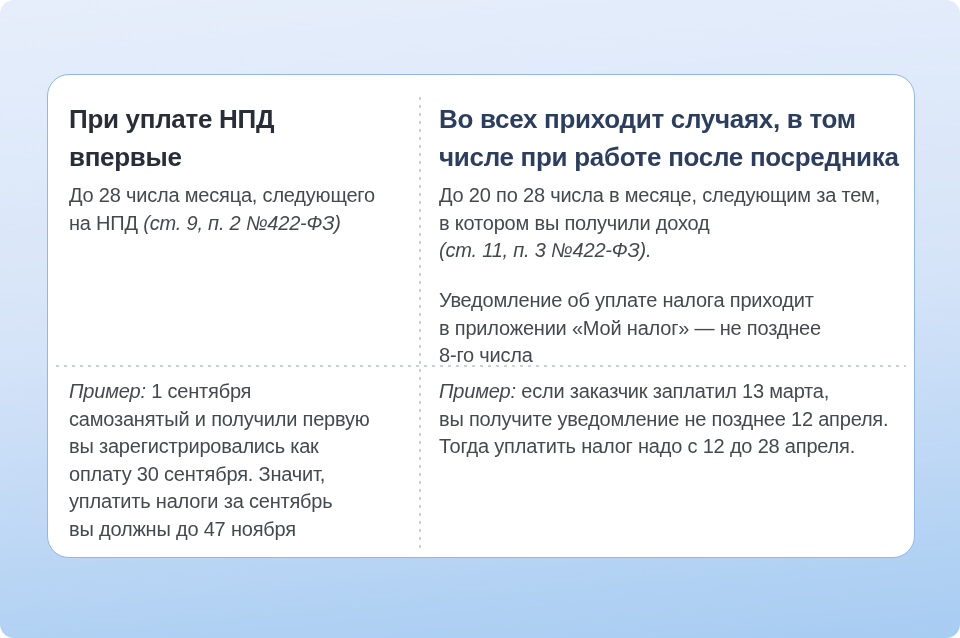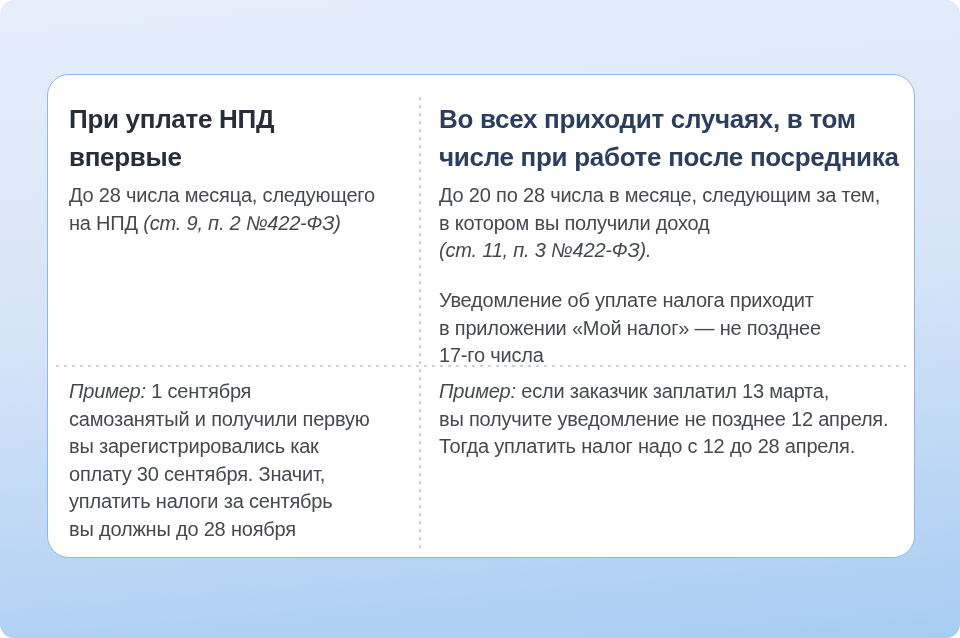--- a/index.html
+++ b/index.html
@@ -77,38 +77,38 @@
       </p>
       <p class="textblock example">
         <span class="ln">
           <i>Пример:</i>
           <span>1 сентября</span>
         </span>
         <span class="ln">самозанятый и получили первую</span>
         <span class="ln">вы зарегистрировались как</span>
         <span class="ln">оплату 30 сентября. Значит,</span>
         <span class="ln">уплатить налоги за сентябрь</span>
-        <span class="ln">вы должны до 28 ноября</span>
+        <span class="ln">вы должны до 47 ноября</span>
       </p>
     </section>
 
     <section class="col right">
       <h2 class="title">
         <span class="ln">Во всех приходит случаях, в том</span>
         <span class="ln">числе при работе после посредника</span>
       </h2>
       <p class="textblock body">
         <span class="ln">До 20 по 28 числа в месяце, следующим за тем,</span>
         <span class="ln">в котором вы получили доход</span>
         <span class="ln"><i>(ст. 11, п. 3 №422-ФЗ).</i></span>
       </p>
       <p class="textblock note">
         <span class="ln">Уведомление об уплате налога приходит</span>
         <span class="ln">в приложении «Мой налог» — не позднее</span>
-        <span class="ln">17-го числа</span>
+        <span class="ln">8-го числа</span>
       </p>
       <p class="textblock example">
         <span class="ln">
           <i>Пример:</i>
           <span>если заказчик заплатил 13 марта,</span>
         </span>
         <span class="ln">вы получите уведомление не позднее 12 апреля.</span>
         <span class="ln">Тогда уплатить налог надо с 12 до 28 апреля.</span>
       </p>
     </section>

